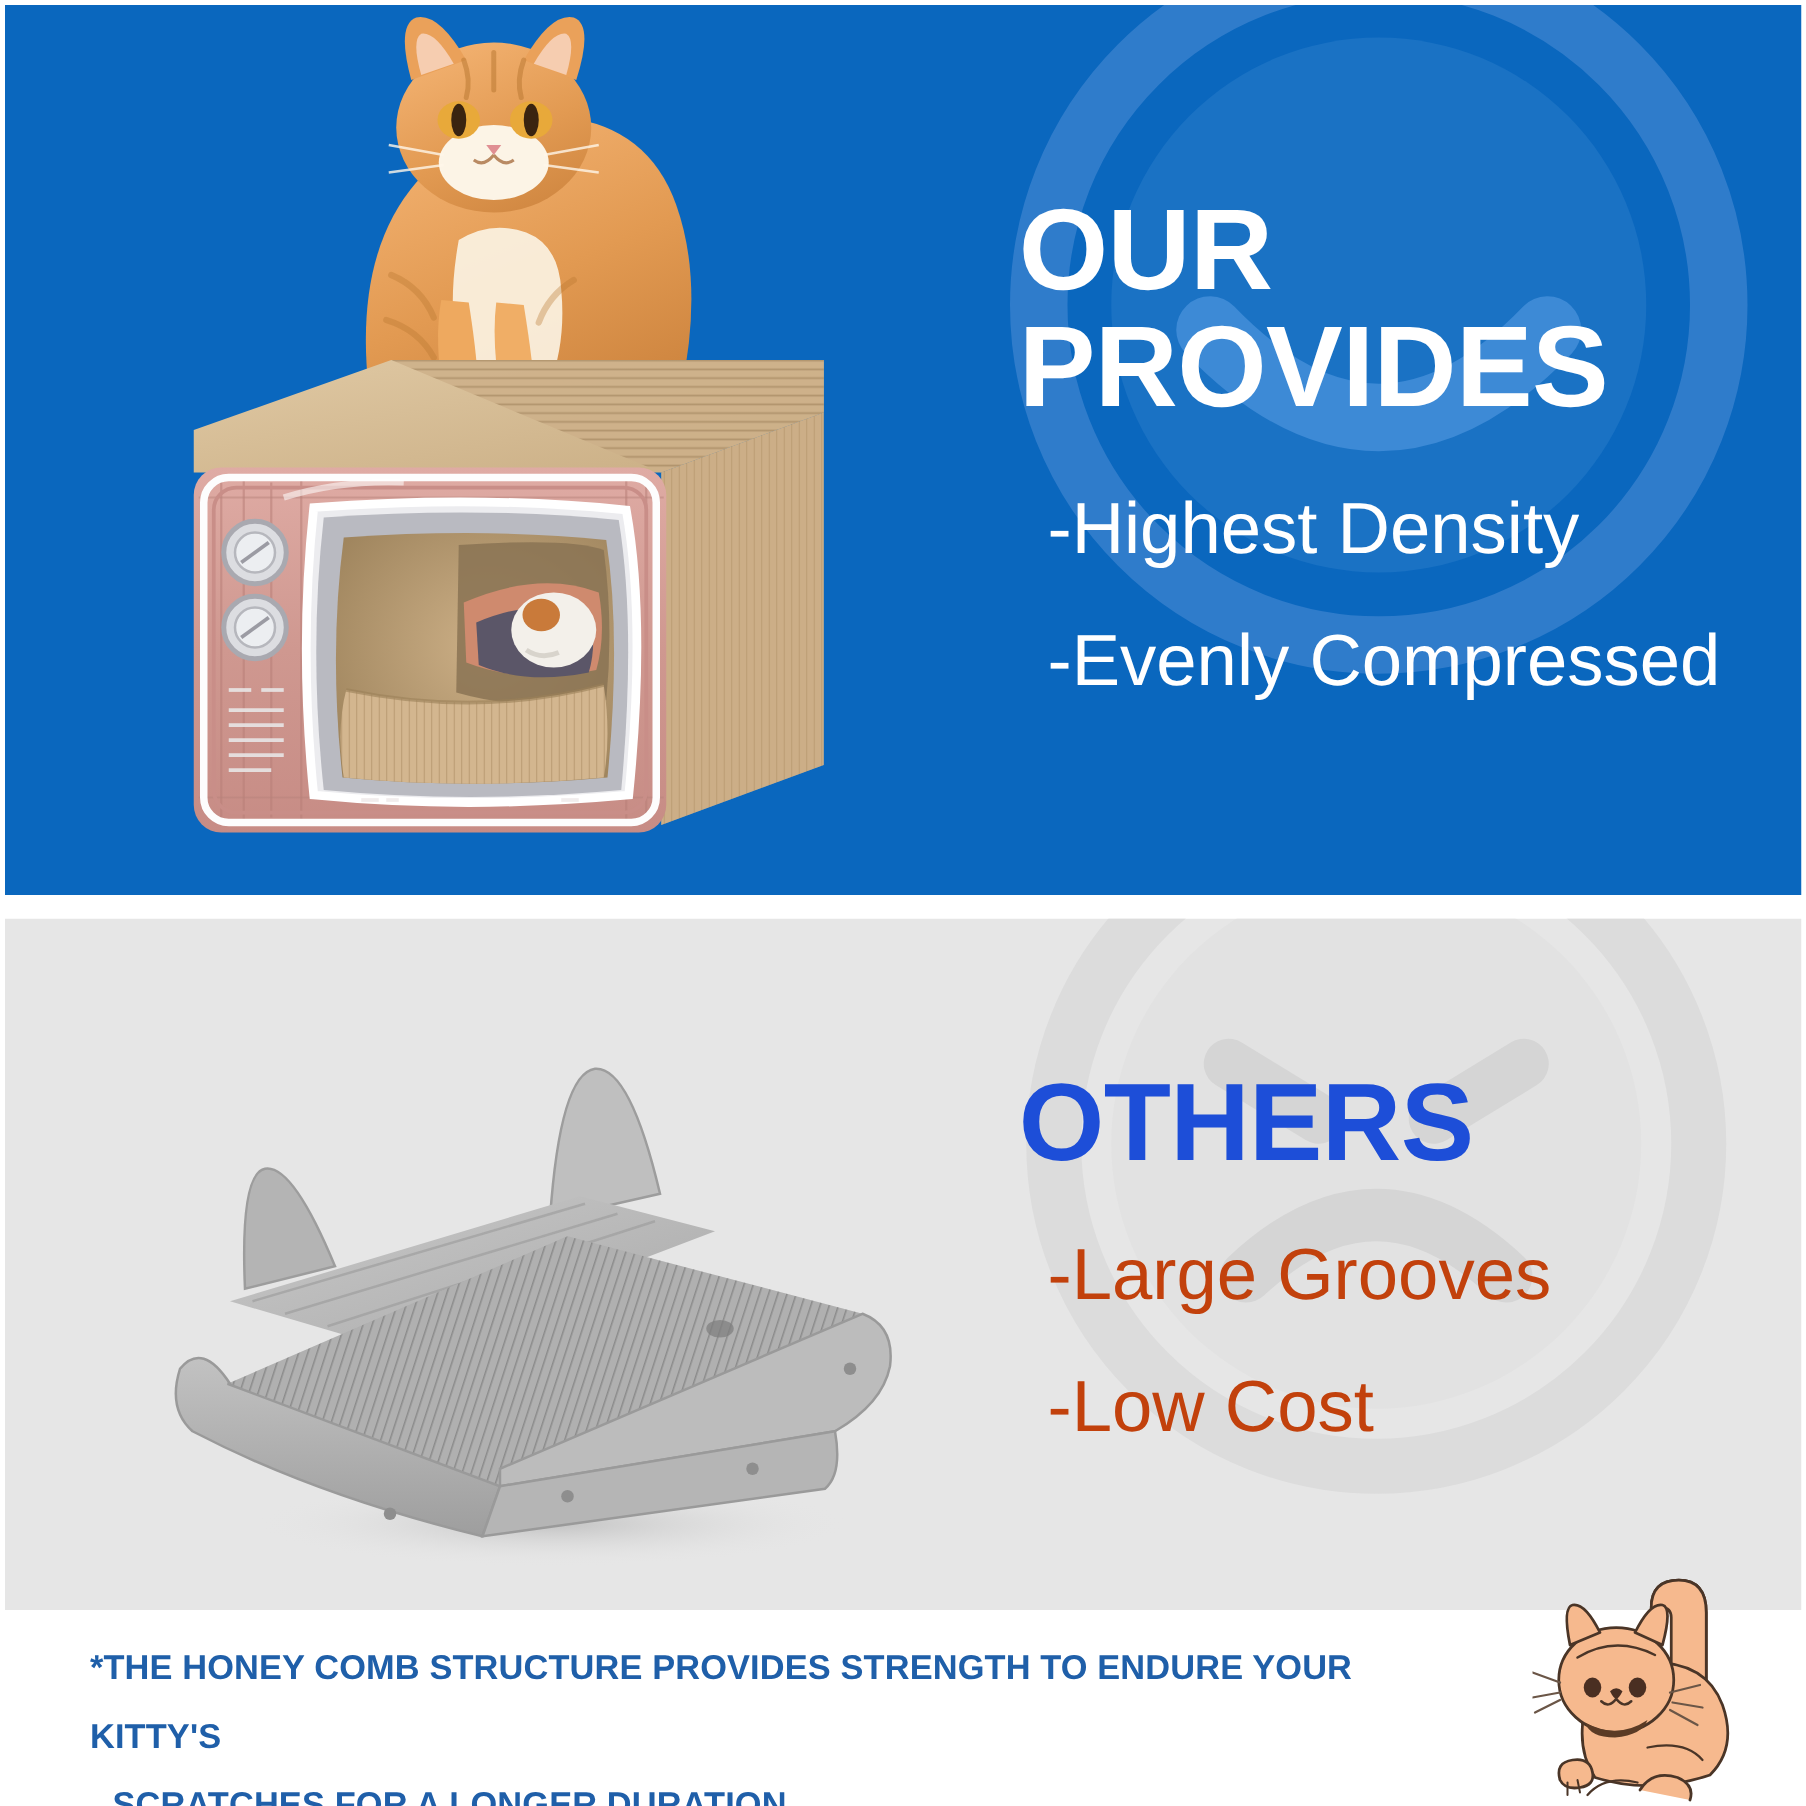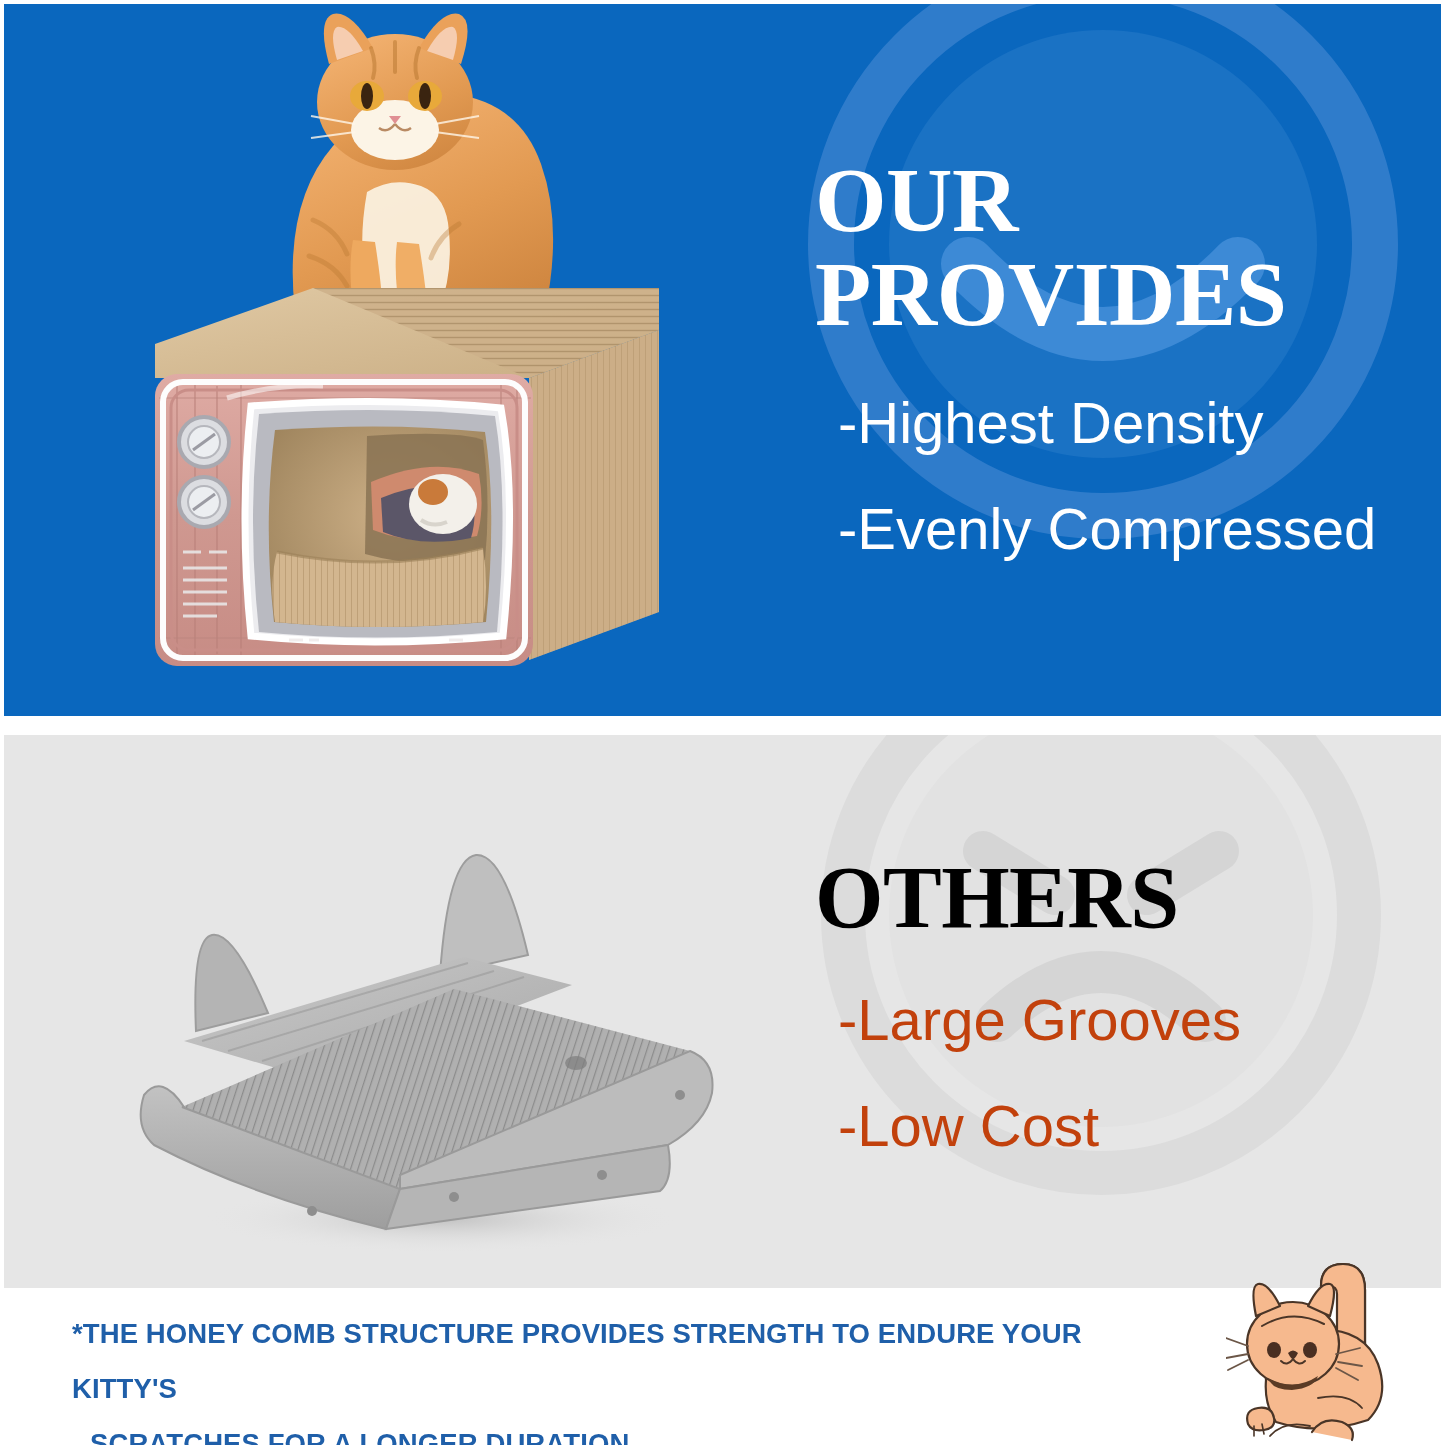--- a/index.html
+++ b/index.html
@@ -19,24 +19,24 @@
   .watermark{position:absolute;pointer-events:none;}
   #watermark-smiley{right:28px;top:-70px;width:620px;height:620px;opacity:1;}
   #watermark-frown{right:40px;top:-120px;width:600px;height:600px;opacity:1;}
 
   
   .textcol{position:absolute;left:811px;}
   #product-text{top:150px;width:620px;}
   #others-text{top:118px;width:620px;}
 
   .heading{
-    margin:0;font-weight:bold;letter-spacing:-0.5px;line-height:1.02;font-family:Liberation Serif, serif;
+    margin:0;font-weight:bold;letter-spacing:-0.5px;line-height:1.02;
   }
   #product-title{font-size:92px;color:#ffffff;}
-  #others-title{font-size:88px;color:#000000;}
+  #others-title{font-size:88px;color:#1d4ed8;}
 
   .bullets{list-style:none;margin:0;padding:0;}
   #product-bullets{margin-top:52px;}
   #others-bullets{margin-top:48px;}
   .bullet{font-size:58px;line-height:1.0;margin-bottom:48px;white-space:nowrap;margin-left:23px;}
   #product-bullets .bullet{color:#ffffff;}
   #others-bullets .bullet{color:#c2410c;}
 
   
   #product-photo{position:absolute;left:95px;top:8px;width:600px;height:700px;}

